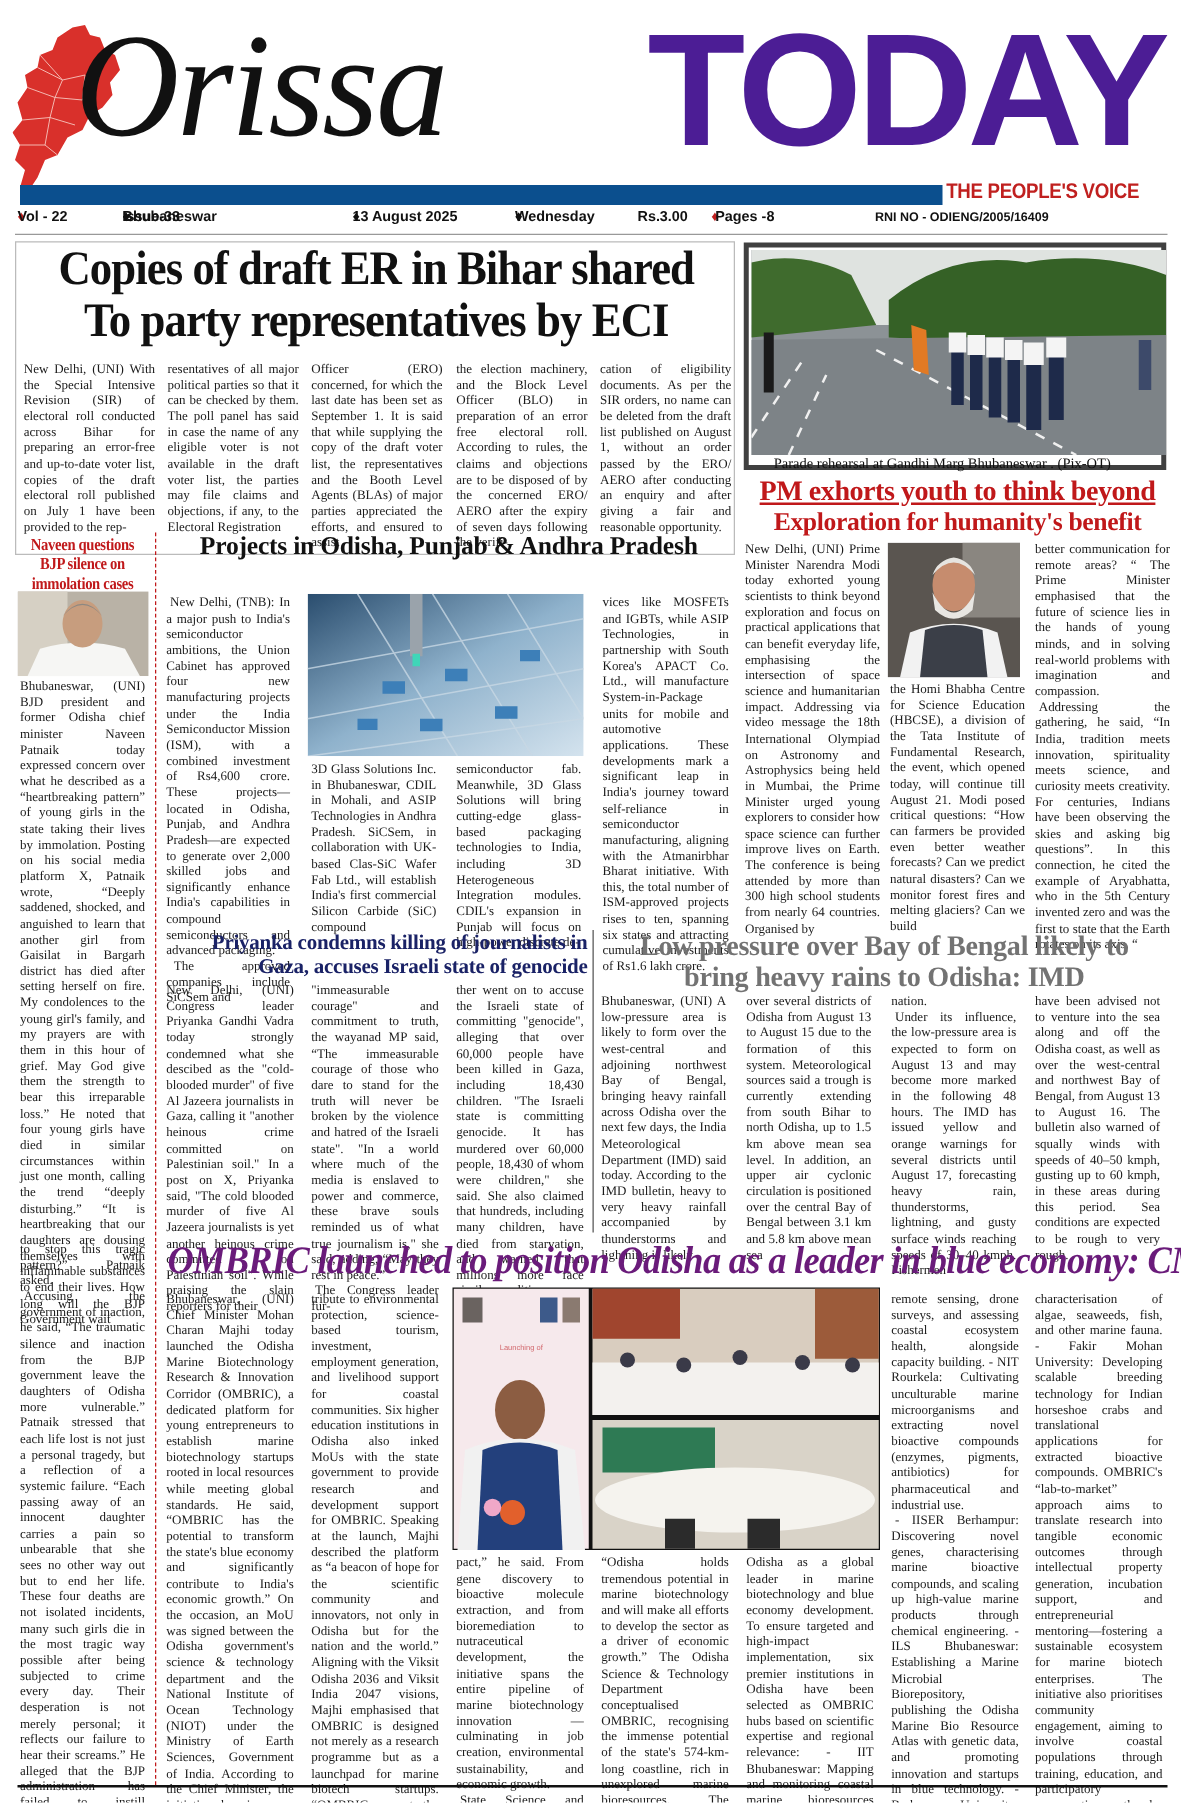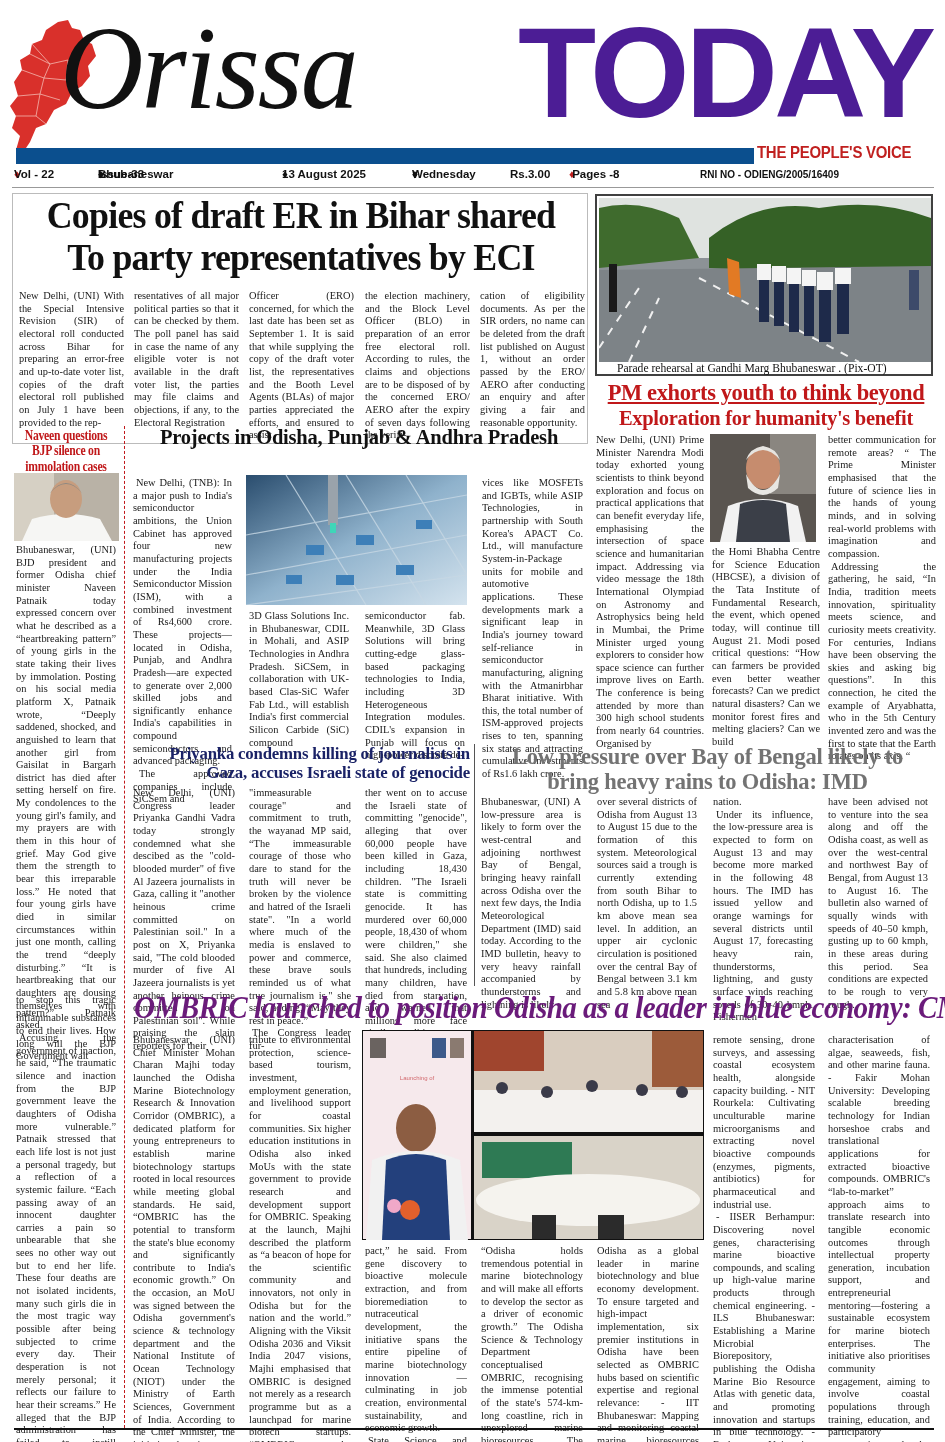--- a/index.html
+++ b/index.html
@@ -21,21 +21,21 @@
   #infobar span { position: absolute; top: 0; }
   .dia { color: #c0201f; }
   #infobar-rule { left: 12px; top: 187px; width: 922px; height: 1px; background: #999; }
 
   
   #lead-box { left: 12px; top: 193px; width: 576px; height: 251px; border: 1px solid #bbb; }
   #lead-headline { left: 0; top: 0; width: 576px; text-align: center; font-family: "Liberation Serif", serif; font-weight: bold; font-size: 38.5px; line-height: 42px; letter-spacing: -0.8px; transform: scaleX(0.93); transform-origin: center; color: #111; }
   .lead-col { top: 96px; width: 105px; }
 
   
-  #parade-box { left: 595px; top: 194px; width: 338px; height: 182px; border: 2px solid #404040; }
+  #parade-box { left: 595px; top: 194px; width: 338px; height: 182px; border: 4px solid #404040; }
   #parade-photo { left: 2px; top: 2px; width: 332px; height: 164px; overflow: hidden; }
   #parade-caption { left: 20px; top: 166px; font-size: 11.6px; color: #111; white-space: nowrap; }
 
   
   #pm-headline { left: 594px; top: 380px; width: 344px; text-align: center; font-weight: bold; color: #c0181a; font-family: "Liberation Serif", serif; }
   #pm-h1 { font-size: 22.5px; line-height: 26px; letter-spacing: -0.4px; text-decoration: underline; }
   #pm-h2 { font-size: 20.5px; line-height: 24px; letter-spacing: -0.3px; }
   .pm-col { width: 108px; }
   #modi-photo { left: 710px; top: 434px; width: 106px; height: 108px; overflow: hidden; }
 

